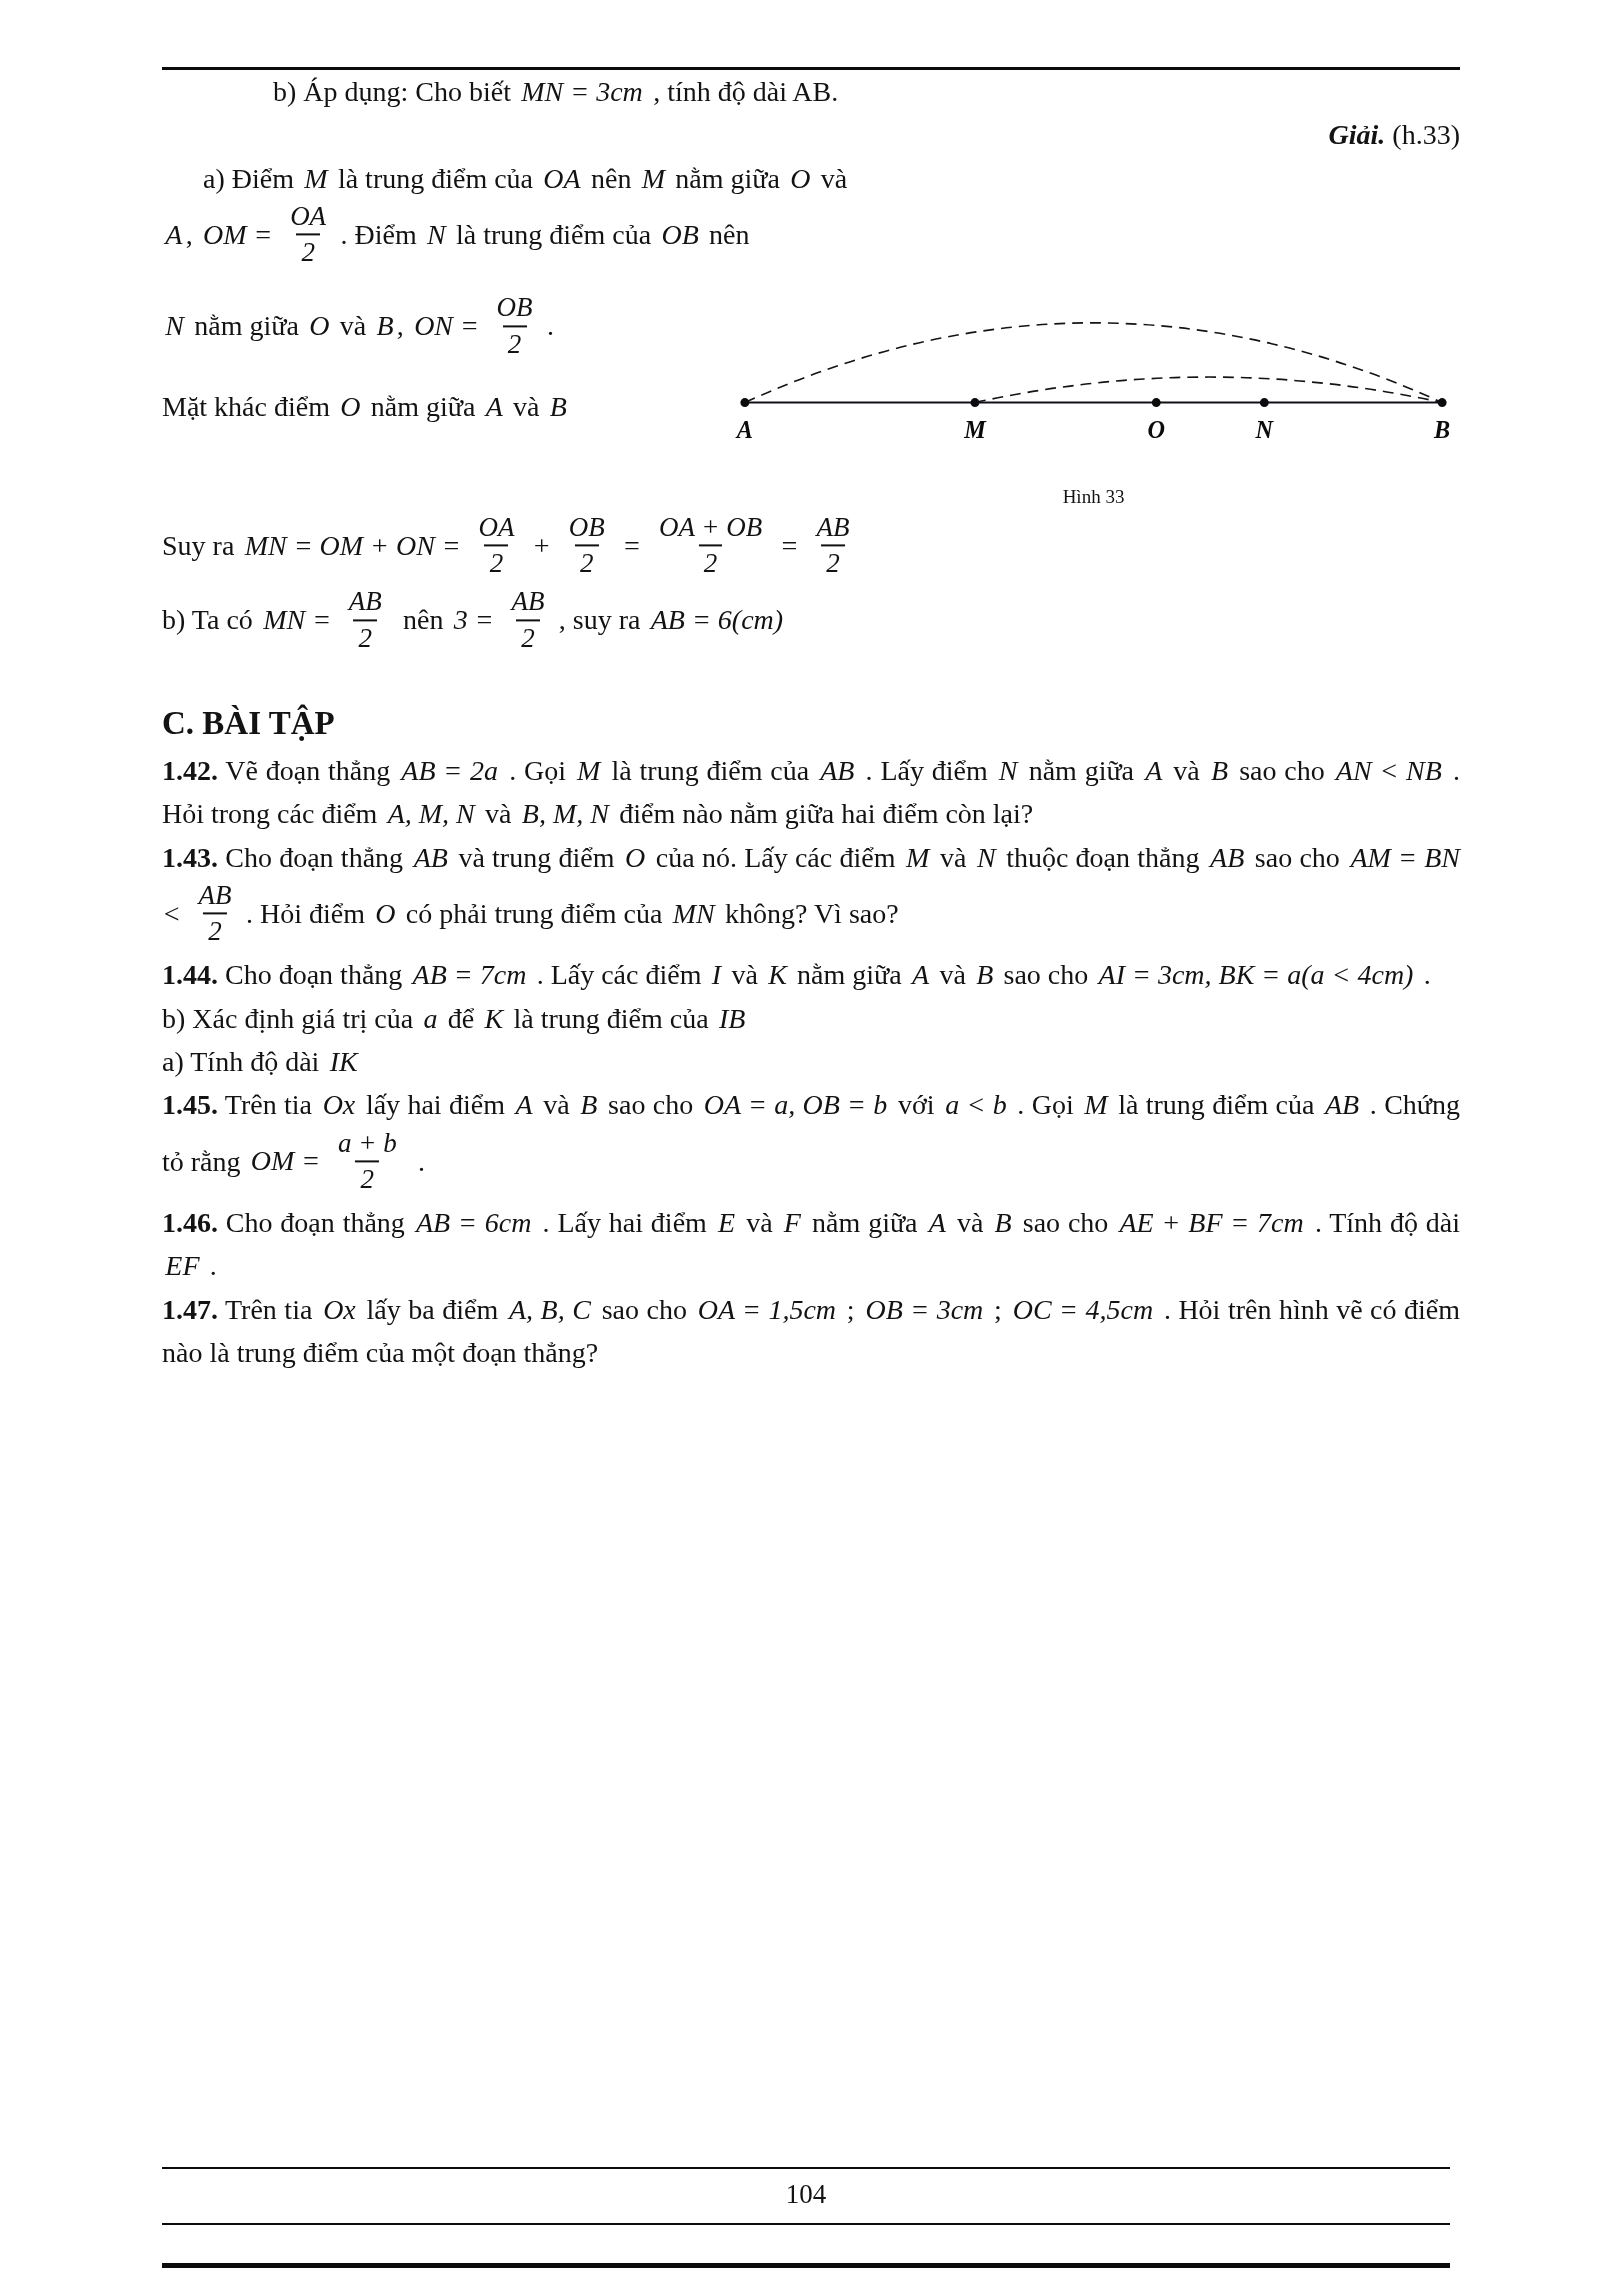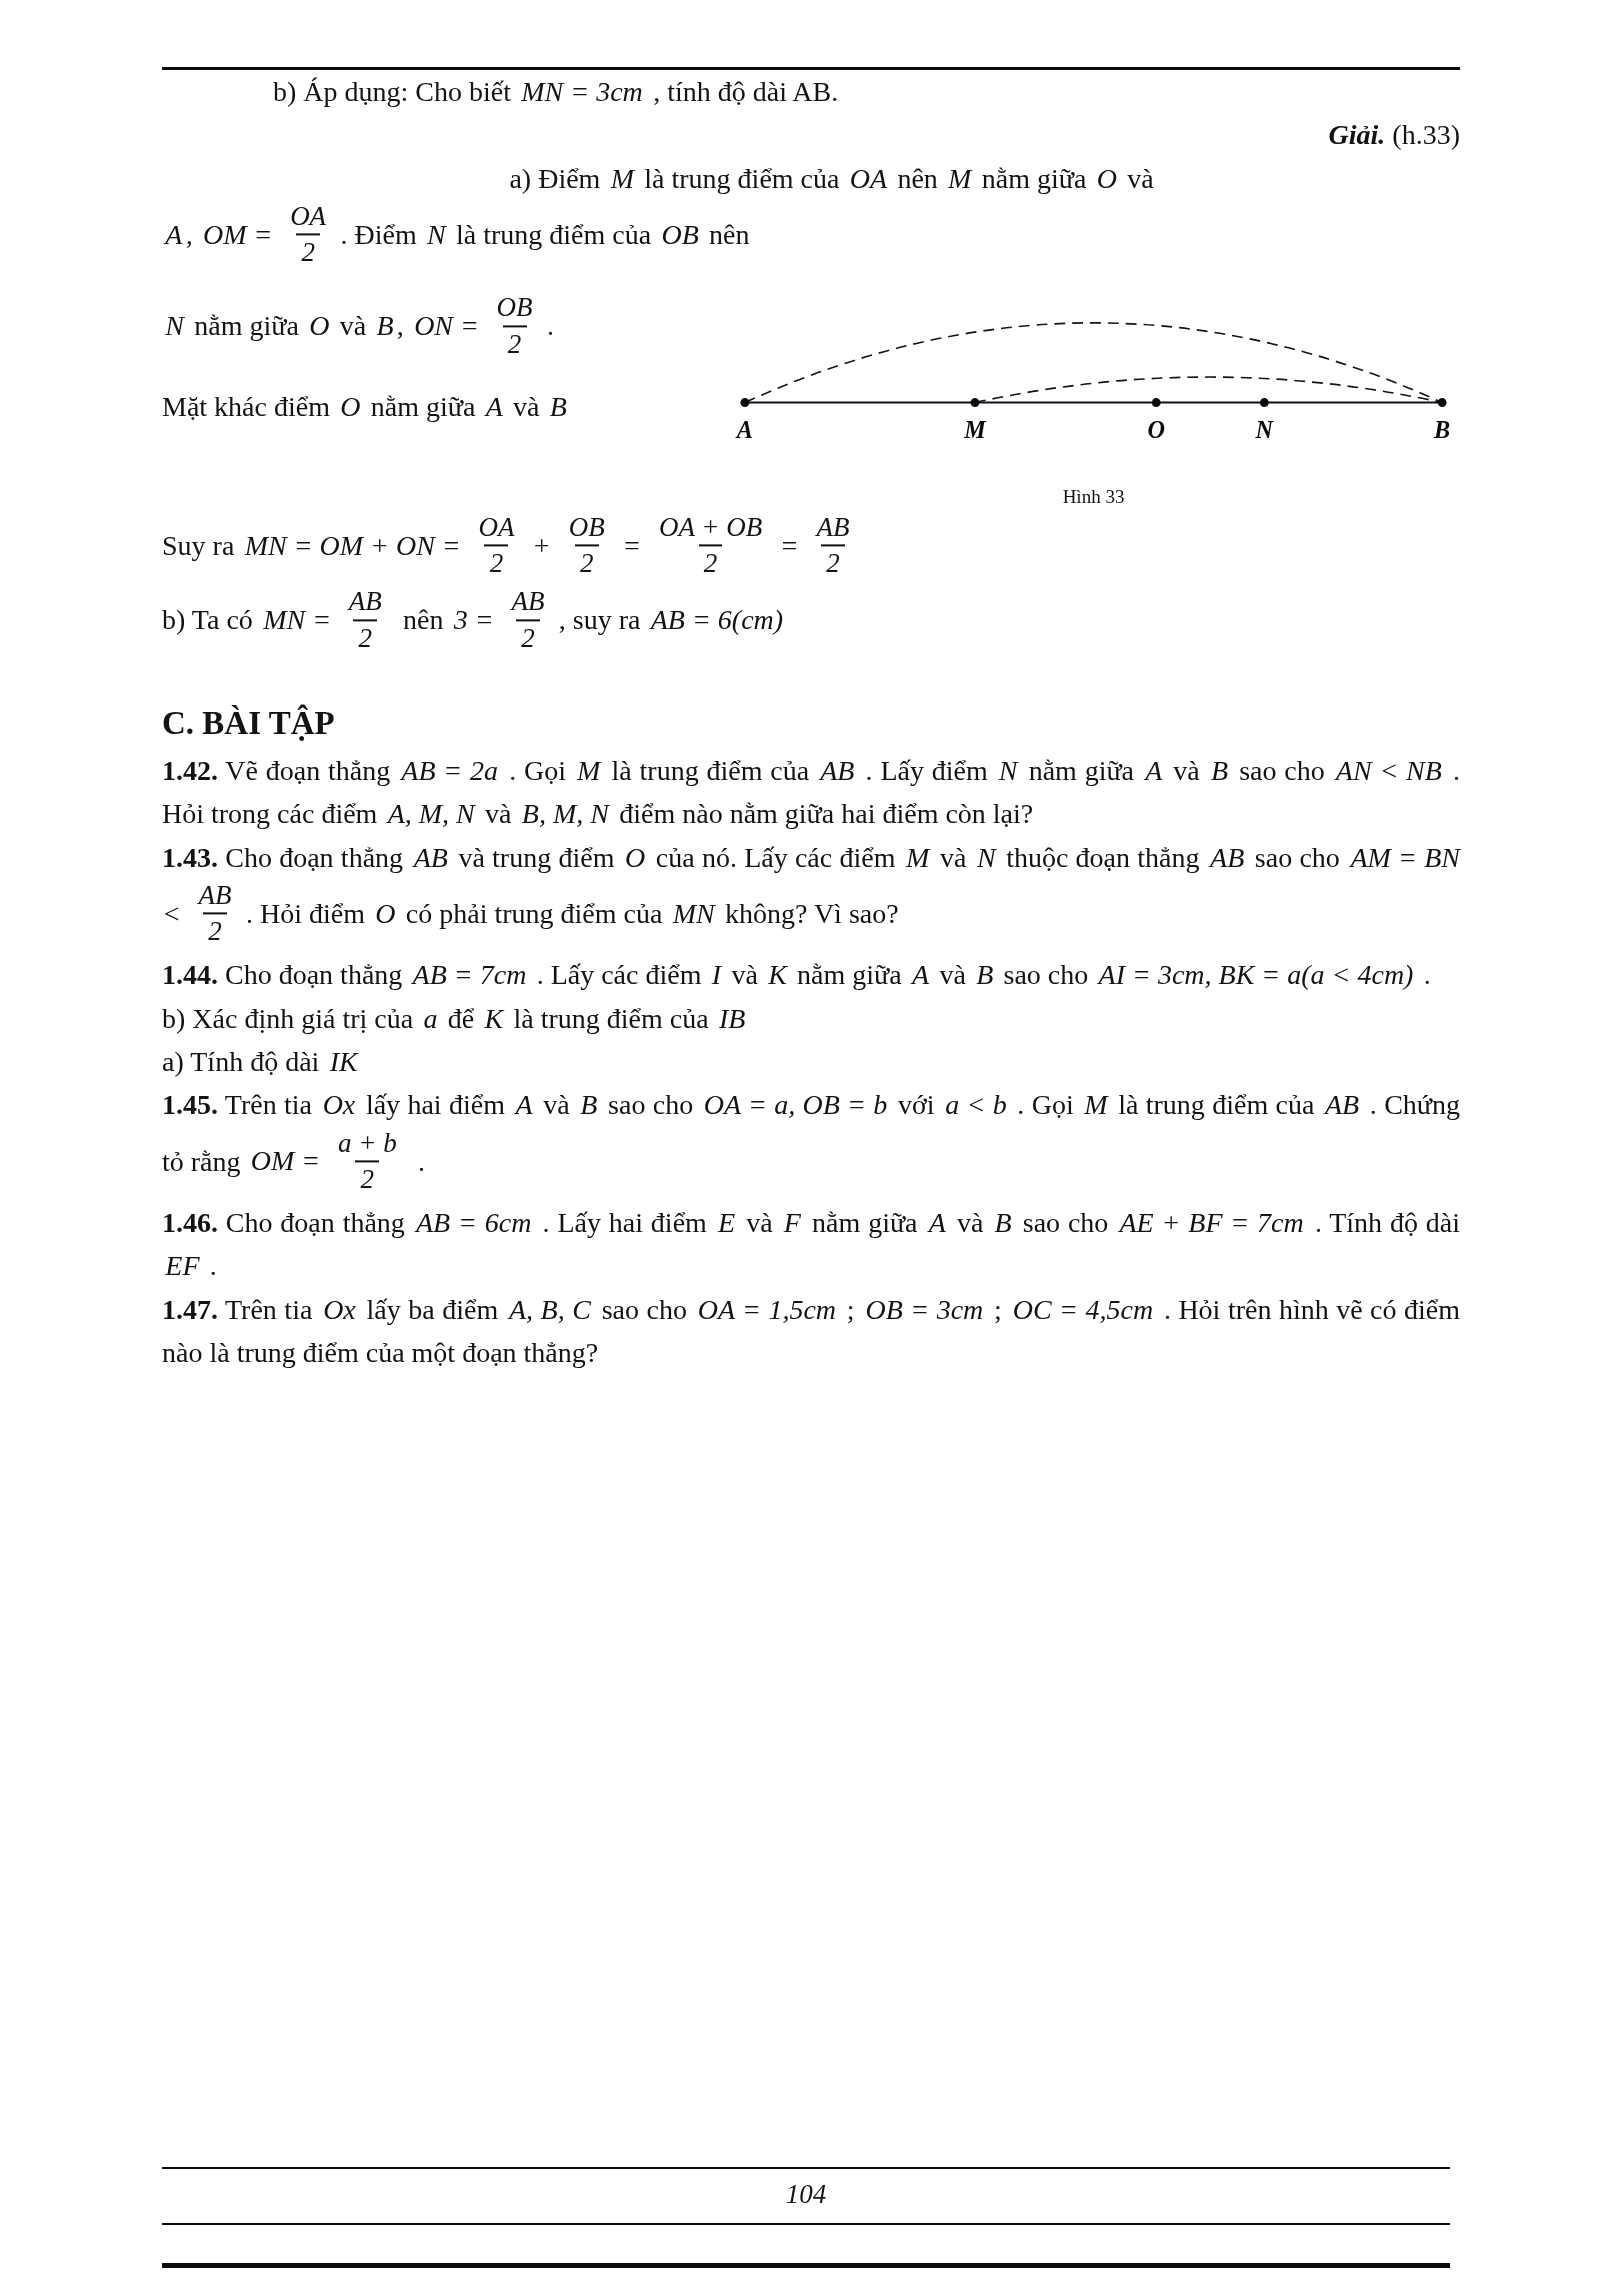--- a/index.html
+++ b/index.html
@@ -24,21 +24,21 @@
   .frac {
     display:inline-flex; flex-direction:column; align-items:center;
     vertical-align:middle; font-style:italic; margin:3.9px 9.2px;
     line-height:1.12; transform:translateY(-2.6px); font-size:27px;
   }
   .frac .num { padding:0 5.2px 2px; }
   .frac .den { border-top:2px solid #111; padding:2px 5.2px 0; }
 
   .p-apply  { margin-top:37px; padding-left:111px; }
   .p-giai   { margin-top:14.4px; text-align:right; }
-  .p-a1     { margin-top:31px; padding-left:41px;text-align:center; }
+  .p-a1     { margin-top:31px; padding-left:41px; }
   .p-a2     { margin-top:11.8px; }
   .wrap     { display:flex; align-items:flex-start; margin-top:17px; }
   .wrap-left  { flex:1; min-width:0; }
   .wrap-left p + p { margin-top:19.6px; }
   .wrap-right { width:733px; flex:0 0 auto; }
   .p-a5     { margin-top:11.8px; }
   .p-suyra  { margin-top:26px; }
   .p-b      { margin-top:22px; }
 
   .figure { margin:0; width:733px; }
@@ -47,21 +47,21 @@
   .fig-line { stroke:#10101c; stroke-width:3.4; }
   .fig-dot  { fill:#0b0b0b; }
   .fig-label{ font-family:"Liberation Serif",serif; font-weight:bold; font-style:italic; font-size:38px; fill:#0b0b0b; }
   .fig-caption { text-align:center; margin-top:31px; font-size:19px; }
 
   .section-heading { font-size:33px; font-weight:bold; margin:38px 0 0; }
 
   .prob   { margin-top:31px; text-align:justify; }
   .subitem{ margin-top:29px; }
 
-  .footer { position:absolute; left:162px; right:172px; bottom:27.5px;font-style:italic; }
+  .footer { position:absolute; left:162px; right:172px; bottom:27.5px; }
   .footer .f-rule1 { border-top:2px solid #0c0c0c; }
   .page-num { text-align:center; font-size:27px; margin:5.2px 0 6.5px; }
   .footer .f-rule2 { border-top:2px solid #0c0c0c; }
   .footer .f-rule3 { border-top:5.2px solid #0c0c0c; margin-top:38px; }
 </style>
 </head>
 <body>
 
 <div class="page">
   <div class="rule rule-top"></div>

